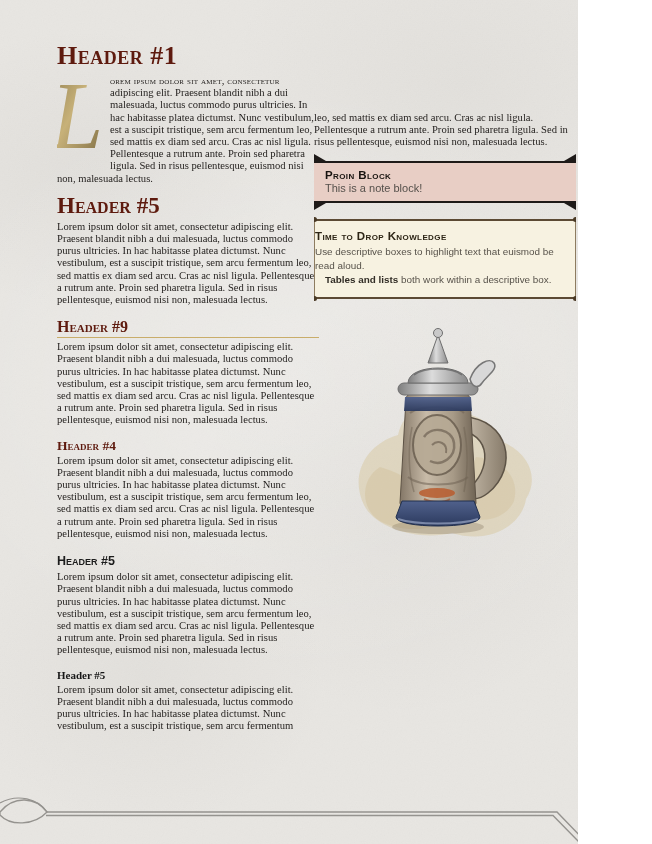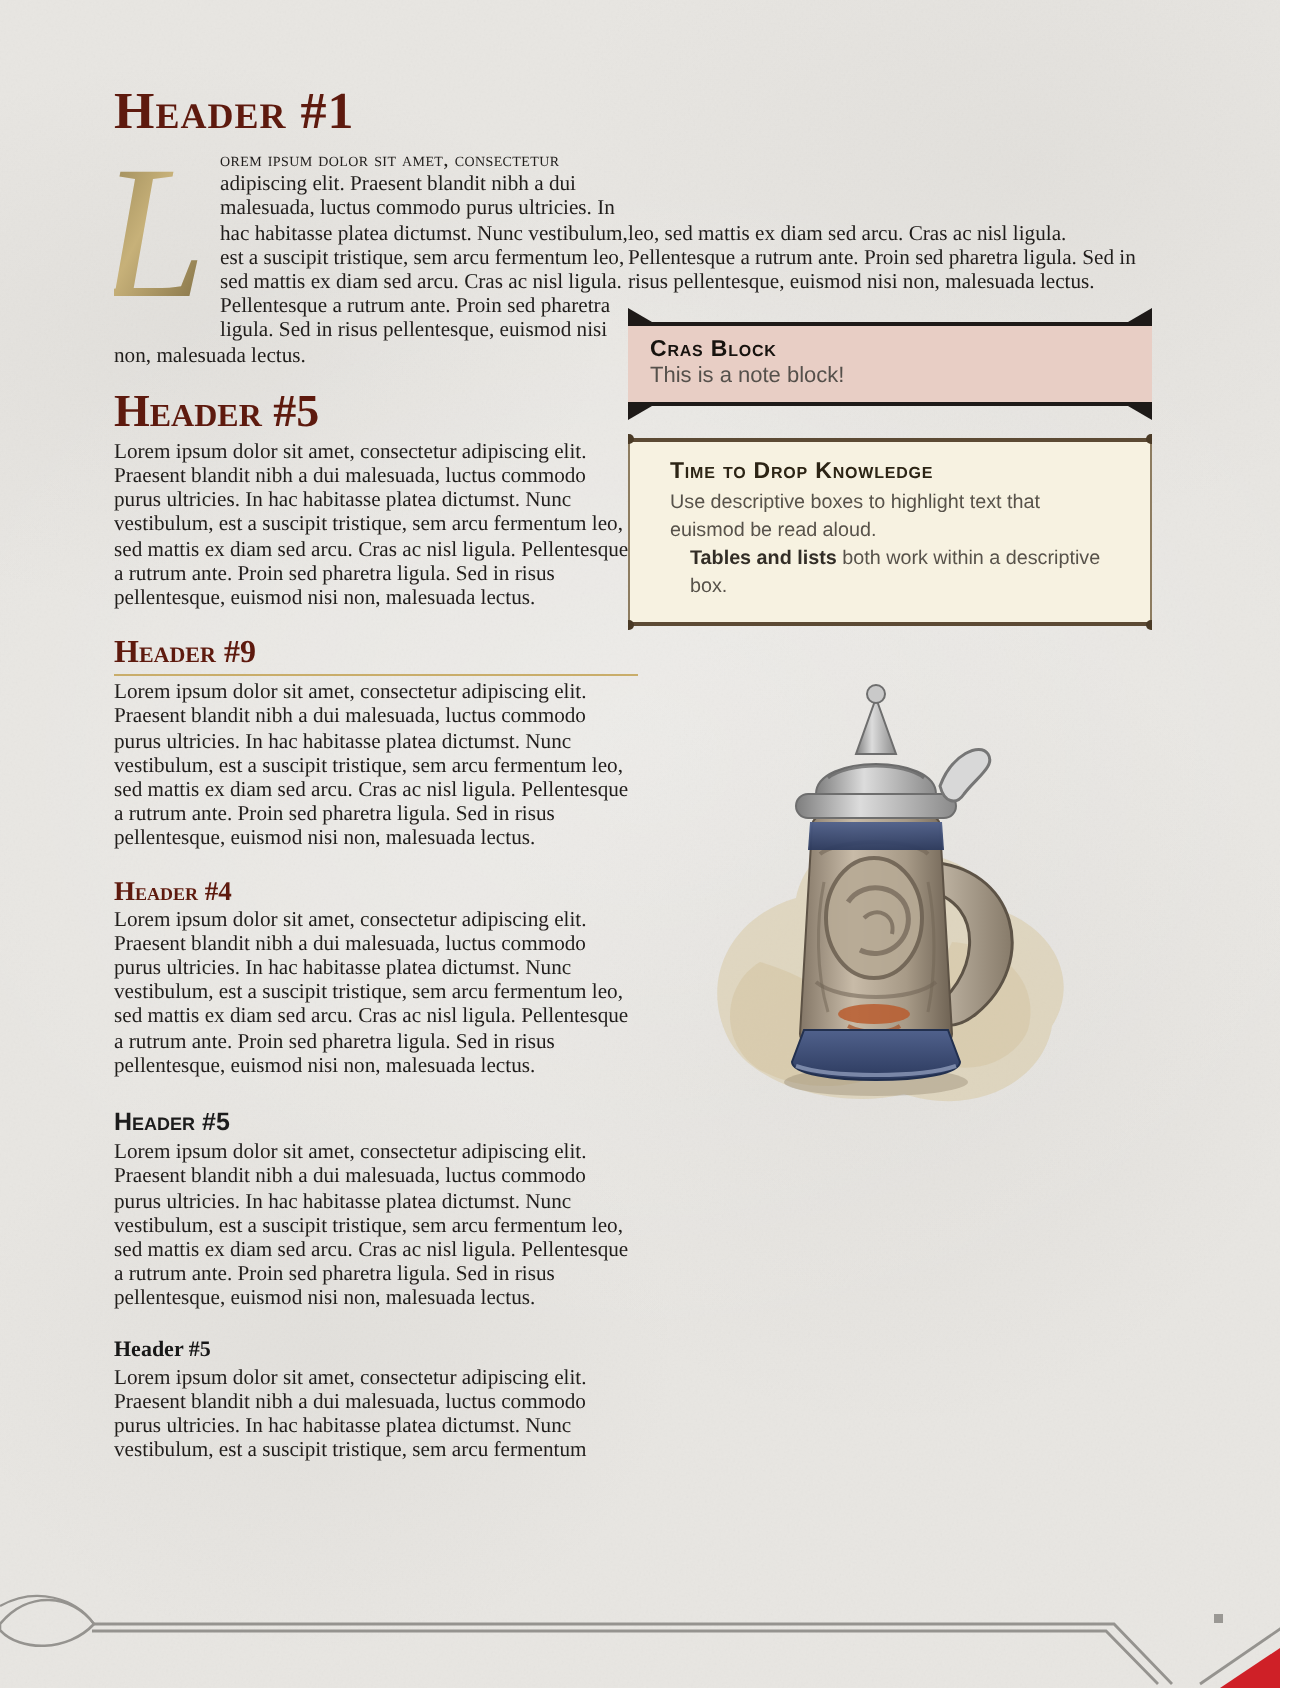--- a/index.html
+++ b/index.html
@@ -1,21 +1,21 @@
 <!DOCTYPE html>
 <html><head>
 <meta charset="utf-8">
 <title>Document</title>
 <style>
   * { margin:0; padding:0; box-sizing:border-box; }
   html,body { width:652px; height:844px; }
   body { font-family:"Liberation Serif", serif; }
 
   .page {
-    position:relative; width:640px; height:844px; overflow:hidden;
+    position:relative; width:578px; height:844px; overflow:hidden;
     background-color:#e8e6e2;
     background-image:
       radial-gradient(ellipse 300px 200px at 15% 20%, rgba(120,115,108,.06), transparent 70%),
       radial-gradient(ellipse 340px 260px at 80% 10%, rgba(120,115,108,.05), transparent 70%),
       radial-gradient(ellipse 300px 300px at 70% 60%, rgba(120,115,108,.06), transparent 70%),
       radial-gradient(ellipse 260px 220px at 25% 80%, rgba(120,115,108,.05), transparent 70%),
       radial-gradient(ellipse 500px 400px at 50% 45%, rgba(255,255,255,.25), transparent 75%);
   }
   .texture { position:absolute; inset:0; width:100%; height:100%; pointer-events:none; opacity:.5; }
 
@@ -53,21 +53,21 @@
   .ribbon::before, .ribbon::after { content:""; position:absolute; width:0; height:0; }
   .ribbon.top::before  { left:0;  bottom:2px; border-bottom:7px solid #1e1a18; border-right:12px solid transparent; }
   .ribbon.top::after   { right:0; bottom:2px; border-bottom:7px solid #1e1a18; border-left:12px solid transparent; }
   .ribbon.bottom::before { left:0;  top:2px; border-top:7px solid #1e1a18; border-right:12px solid transparent; }
   .ribbon.bottom::after  { right:0; top:2px; border-top:7px solid #1e1a18; border-left:12px solid transparent; }
   .note-title { font-family:"Liberation Sans", sans-serif; font-variant:small-caps;
                 font-weight:700; font-size:11.5px; line-height:13px; color:#17130f; letter-spacing:.4px; }
   .note-body  { font-family:"Liberation Sans", sans-serif; font-size:11px; line-height:13px; color:#55504b; }
 
   
-  .descbox { position:relative; background:#f7f2e1; margin-top:16px; padding:8px 20px 10px;
+  .descbox { position:relative; background:#f7f2e1; margin-top:16px; padding:8px 0 10px;
              border-top:2px solid #5c4a34; border-bottom:2px solid #5c4a34;
              border-left:1px solid #8d7c60; border-right:1px solid #8d7c60; }
   .dot { position:absolute; width:5px; height:5px; border-radius:50%; background:#4a3a26; }
   .dot.tl { left:-3px; top:-4px; } .dot.tr { right:-3px; top:-4px; }
   .dot.bl { left:-3px; bottom:-4px; } .dot.br { right:-3px; bottom:-4px; }
   .desc-title { font-family:"Liberation Sans", sans-serif; font-variant:small-caps;
                 font-weight:700; font-size:11.5px; line-height:14px; color:#2c2415; letter-spacing:.4px;
                 margin-bottom:2px; }
   .desc-body { font-family:"Liberation Sans", sans-serif; font-size:9.9px; line-height:14px; color:#57524a; }
   .desc-line2 { padding-left:10px; }
@@ -127,21 +127,21 @@
     <h6 class="hb">Header #5</h6>
     <p class="body-text">Lorem ipsum dolor sit amet, consectetur adipiscing elit. Praesent blandit nibh a dui malesuada, luctus commodo purus ultricies. In hac habitasse platea dictumst. Nunc vestibulum, est a suscipit tristique, sem arcu fermentum</p>
   </div>
 
   <div class="col col-right">
 
     <p class="body-text">leo, sed mattis ex diam sed arcu. Cras ac nisl ligula. Pellentesque a rutrum ante. Proin sed pharetra ligula. Sed in risus pellentesque, euismod nisi non, malesuada lectus.</p>
 
     <div class="note">
       <span class="ribbon top"></span>
-      <div class="note-title">Cras Block</div>
+      <div class="note-title">Proin Block</div>
       <div class="note-body">This is a note block!</div>
       <span class="ribbon bottom"></span>
     </div>
 
     <div class="descbox">
       <span class="dot tl"></span>
       <span class="dot tr"></span>
       <span class="dot bl"></span>
       <span class="dot br"></span>
       <div class="desc-title">Time to Drop Knowledge</div>

